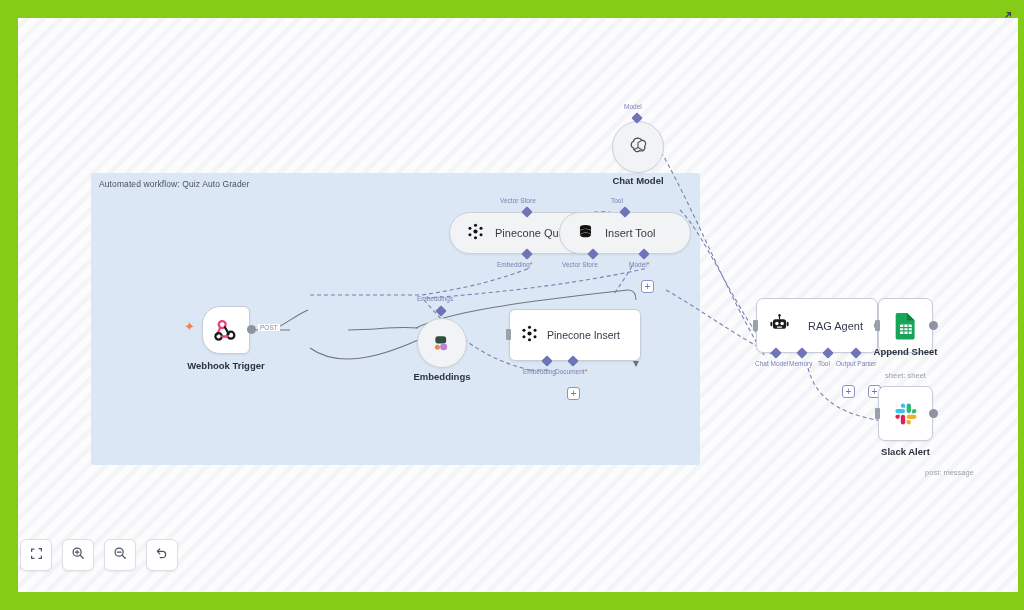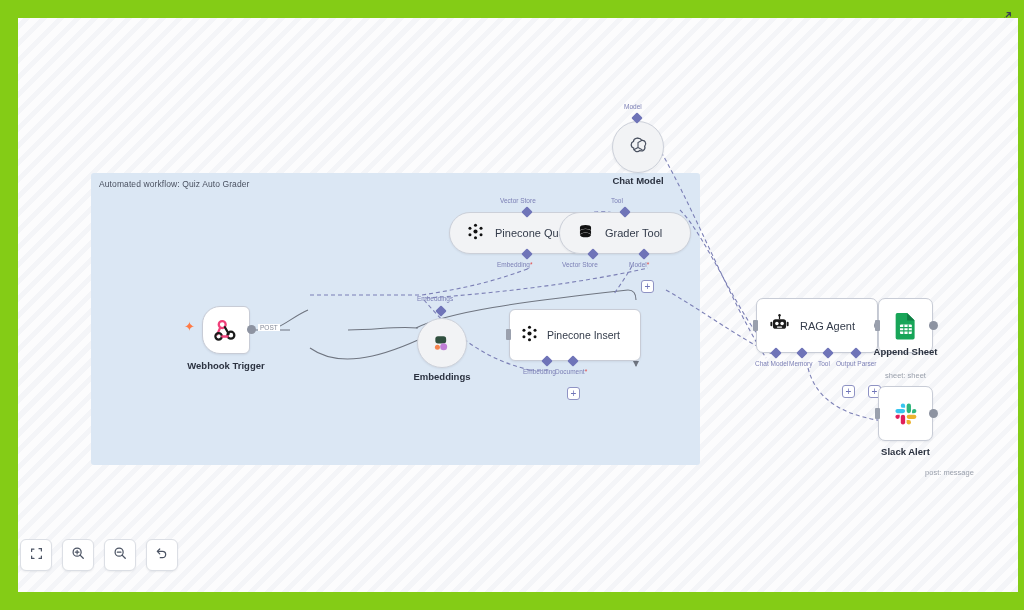--- a/index.html
+++ b/index.html
@@ -251,21 +251,21 @@
               <ellipse cx="12" cy="6.5" rx="7" ry="2.8"></ellipse>
               <rect x="5" y="6.5" width="14" height="4"></rect>
               <ellipse cx="12" cy="11.2" rx="7" ry="2.8" fill="#fff"></ellipse>
               <ellipse cx="12" cy="11.5" rx="7" ry="2.8"></ellipse>
               <rect x="5" y="11.5" width="14" height="4"></rect>
               <ellipse cx="12" cy="16.2" rx="7" ry="2.8" fill="#fff"></ellipse>
               <ellipse cx="12" cy="16.5" rx="7" ry="2.8"></ellipse>
             </g>
           </svg>
         </span>
-        <span class="pill-title">Grader Tool</span>
+        <span class="pill-title">Insert Tool</span>
       </div>
       <div class="diamond" style="left:62px; top:-4px;"></div>
       <div class="plabel" style="left:52px; top:-15px;">Tool</div>
       <div class="diamond" style="left:30px; top:38px;"></div>
       <div class="plabel" style="left:3px; top:49px;">Vector Store</div>
       <div class="diamond" style="left:81px; top:38px;"></div>
       <div class="plabel" style="left:70px; top:49px;">
         <span>Model</span><span class="req">*</span>
       </div>
       <div class="plusbtn" style="left:82px; top:68px;">+</div>
@@ -305,21 +305,21 @@
           <path d="M12 3.2c2 0 3.3 1.2 3.8 2.2 1.5-.2 3 .5 3.6 1.9.7 1.4.3 3-.7 4 .5 1.4.1 3-1.1 3.9-1.1.9-2.6.9-3.8.3-1 1.1-2.6 1.5-4 .9-1.4-.6-2.2-2-2.2-3.4-1.4-.5-2.4-1.8-2.4-3.3 0-1.5 1-2.8 2.3-3.3.1-1.5 1.2-2.8 2.7-3.1.6-.1 1.2-.1 1.8 0z" fill="none" stroke="#4a5160" stroke-width="1.25"></path>
           <path d="M12 7.6v4.8l4.1 2.3M12 12.4l-4.1 2.3M12 12.4V7.6l4.1-2.4" fill="none" stroke="#4a5160" stroke-width="1.1" stroke-linecap="round"></path>
         </svg>
       </div>
       <div class="diamond" style="left:21px; top:-7px;"></div>
       <div class="plabel" style="left:12px; top:-18px;">Model</div>
       <div class="nlabel" style="top:54px;">Chat Model</div>
     </div>
 
     <div class="node" style="left:738px; top:280px;">
-      <div class="nbox" style="width:122px;height:55px;border-radius:7px;justify-content:flex-start;padding-left:12px;gap:10px;">
+      <div class="nbox" style="width:122px;height:55px;border-radius:7px;justify-content:flex-start;padding-left:12px;gap:18px;">
         <span>
           <svg width="21" height="21" viewBox="0 0 24 24">
             <rect x="4.5" y="7" width="15" height="11" rx="3" fill="#1b1b1b"></rect>
             <circle cx="9" cy="12" r="2" fill="#fff"></circle>
             <circle cx="15" cy="12" r="2" fill="#fff"></circle>
             <rect x="9" y="15.4" width="6" height="1.4" rx=".7" fill="#fff"></rect>
             <rect x="11.3" y="3" width="1.4" height="4" fill="#1b1b1b"></rect>
             <circle cx="12" cy="2.6" r="1.4" fill="#1b1b1b"></circle>
             <rect x="1.6" y="10" width="2.2" height="5" rx="1.1" fill="#1b1b1b"></rect>
             <rect x="20.2" y="10" width="2.2" height="5" rx="1.1" fill="#1b1b1b"></rect>

